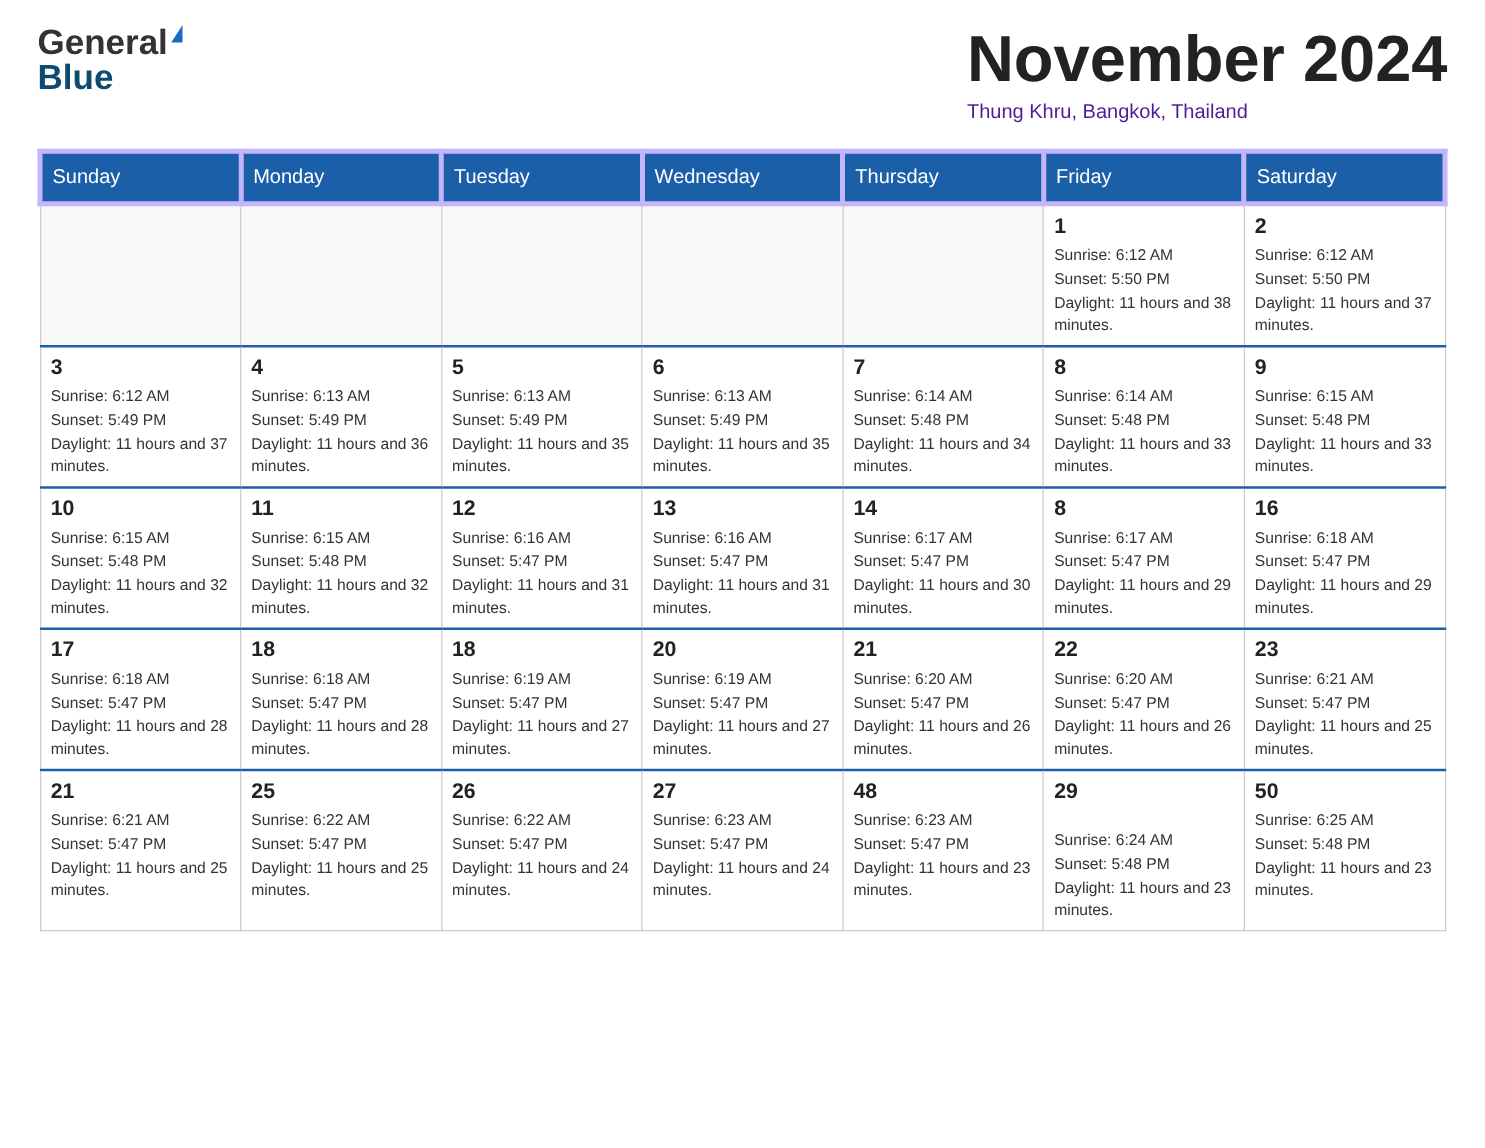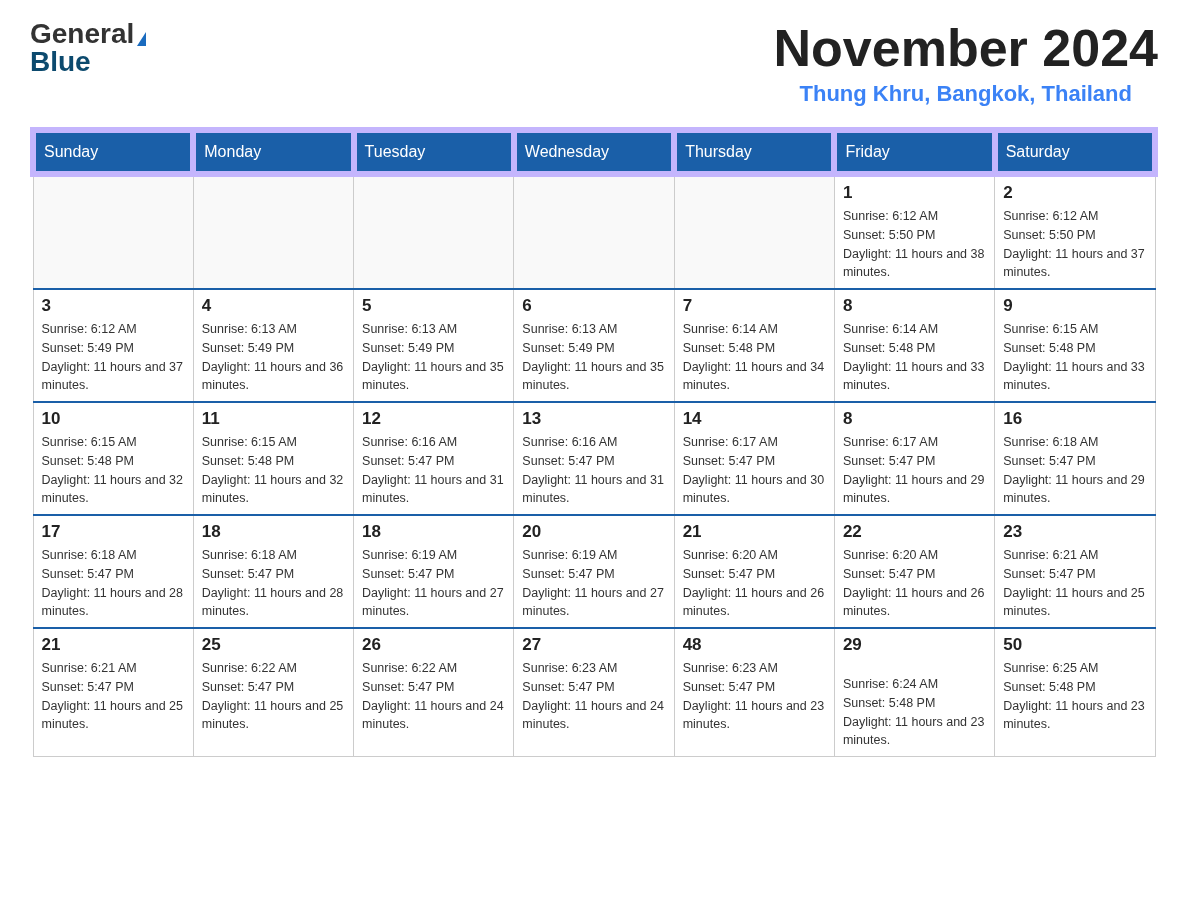--- a/index.html
+++ b/index.html
@@ -28,50 +28,49 @@
       line-height: 1;
     }
     .logo-text-blue {
       font-size: 28px;
       font-weight: bold;
       color: #0c4a6e;
       line-height: 1;
     }
     .logo-row {
       display: flex;
-      align-items: flex-end;
+      align-items: flex-start;
     }
     .title-section {
-      text-align: center;
+      text-align: left;
     }
     .month-title {
       font-size: 52px;
       font-weight: bold;
       color: #222;
       line-height: 1.1;
     }
     .location-title {
-      font-size: 22px;
-      color: #3b82f6;
+      font-size: 16px;
+      color: #4c1d95;
       margin-top: 4px;
-      font-weight: bold;
     }
     .calendar-table {
       width: 100%;
       border-collapse: collapse;
       table-layout: fixed;
     }
     .calendar-table th {
       background-color: #1a5fa8;
       color: #fff;
       font-size: 16px;
       font-weight: normal;
       padding: 10px 8px;
       text-align: left;
-      border: 6px solid #c4b5fd;
+      border: 4px solid #c4b5fd;
     }
     .calendar-table td {
       vertical-align: top;
       border: 1px solid #ccc;
       padding: 6px 8px;
       height: 110px;
     }
     .day-number {
       font-size: 17px;
       font-weight: bold;

